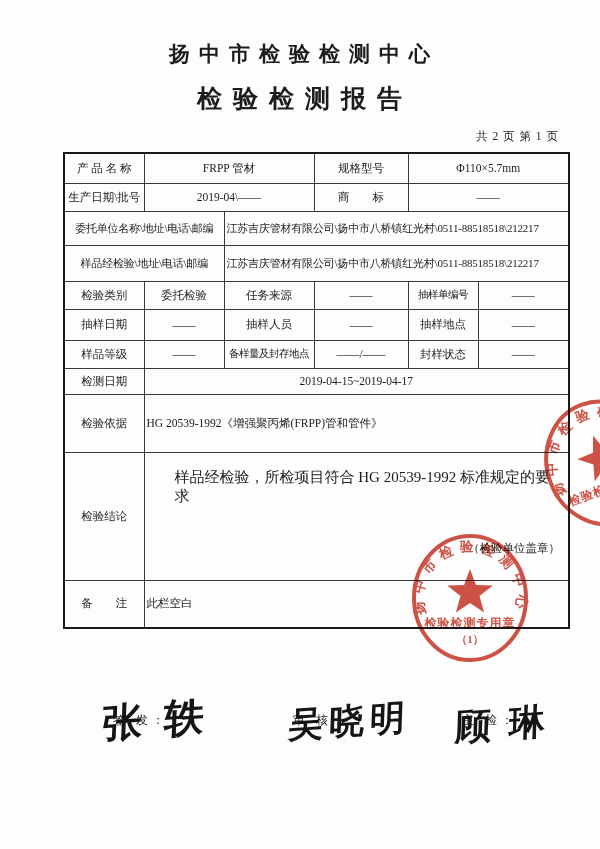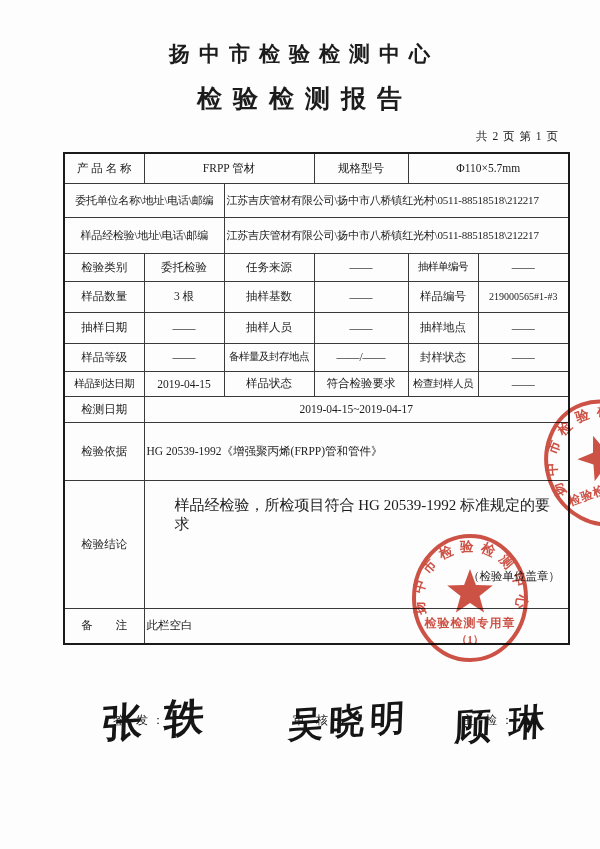--- a/index.html
+++ b/index.html
@@ -29,21 +29,21 @@
   .report-table td {
     border:1px solid var(--line); text-align:center; vertical-align:middle;
     padding:1px 2px; overflow:hidden; white-space:nowrap;
   }
   .report-table td.left { text-align:left; }
   .report-table td.small { font-size:11px; letter-spacing:-0.2px;margin-top:23px; }
   .report-table td.tight { font-size:10.5px; letter-spacing:-0.5px; }
   .report-table td.num { font-size:10px; }
   tr.h30{height:30px} tr.h28{height:28px} tr.h34{height:34px} tr.h36{height:36px}
   tr.h31{height:31px} tr.h25{height:25px} tr.h26{height:26px}
-  tr.h58{height:58px} tr.h128{height:128px} tr.h48{height:36px}
+  tr.h58{height:58px} tr.h128{height:128px} tr.h48{height:48px}
 
   td.conclusion-cell { position:relative; vertical-align:top; text-align:left; white-space:normal; }
   .conclusion-text { padding:14px 10px 0 28px; font-size:15px; }
   .stamp-note { position:absolute; right:8px; top:88px; font-size:11.5px; }
   .sign-date { position:absolute; right:10px; top:110px; font-size:11.5px;margin-top:24px; }
 
   .sig-row { position:absolute; left:0; top:0; width:100%; height:100%; }
   .sig-label { position:absolute; font-size:12px; letter-spacing:4px;margin-left:47px; }
   .sig-name {
     position:absolute; font-weight:bold; color:#151515;
@@ -78,66 +78,56 @@
         <col style="width:70px">
         <col style="width:91px">
     </colgroup>
     <tbody>
         <tr class="h30">
       <td>产 品 名 称</td>
       <td colspan="2">FRPP 管材</td>
       <td>规格型号</td>
       <td colspan="2">Φ110×5.7mm</td>
     </tr>
+    <tr class="h28">
+      <td>生产日期\批号</td>
+      <td colspan="2">2019-04\——</td>
+      <td>商　　标</td>
+      <td colspan="2">——</td>
+    </tr>
     <tr class="h34">
       <td colspan="2" class="small">委托单位名称\地址\电话\邮编</td>
       <td colspan="4" class="left small">江苏吉庆管材有限公司\扬中市八桥镇红光村\0511-88518518\212217</td>
     </tr>
     <tr class="h36">
       <td colspan="2" class="small">样品经检验\地址\电话\邮编</td>
       <td colspan="4" class="left small">江苏吉庆管材有限公司\扬中市八桥镇红光村\0511-88518518\212217</td>
     </tr>
     <tr class="h28">
       <td>检验类别</td>
       <td>委托检验</td>
       <td>任务来源</td>
       <td>——</td>
       <td class="tight">抽样单编号</td>
       <td>——</td>
     </tr>
     <tr class="h31">
-      <td>样品数量</td>
-      <td>3 根</td>
-      <td>抽样基数</td>
-      <td>——</td>
-      <td>样品编号</td>
-      <td class="num">219000565#1-#3</td>
-    </tr>
-    <tr class="h31">
       <td>抽样日期</td>
       <td>——</td>
       <td>抽样人员</td>
       <td>——</td>
       <td>抽样地点</td>
       <td>——</td>
     </tr>
     <tr class="h28">
       <td>样品等级</td>
       <td>——</td>
       <td class="tight">备样量及封存地点</td>
       <td>——/——</td>
       <td>封样状态</td>
-      <td>——</td>
-    </tr>
-    <tr class="h25">
-      <td class="tight">样品到达日期</td>
-      <td>2019-04-15</td>
-      <td>样品状态</td>
-      <td>符合检验要求</td>
-      <td class="tight">检查封样人员</td>
       <td>——</td>
     </tr>
     <tr class="h26">
       <td>检测日期</td>
       <td colspan="5">2019-04-15~2019-04-17</td>
     </tr>
     <tr class="h58">
       <td>检验依据</td>
       <td colspan="5" class="left">HG 20539-1992《增强聚丙烯(FRPP)管和管件》</td>
     </tr>

